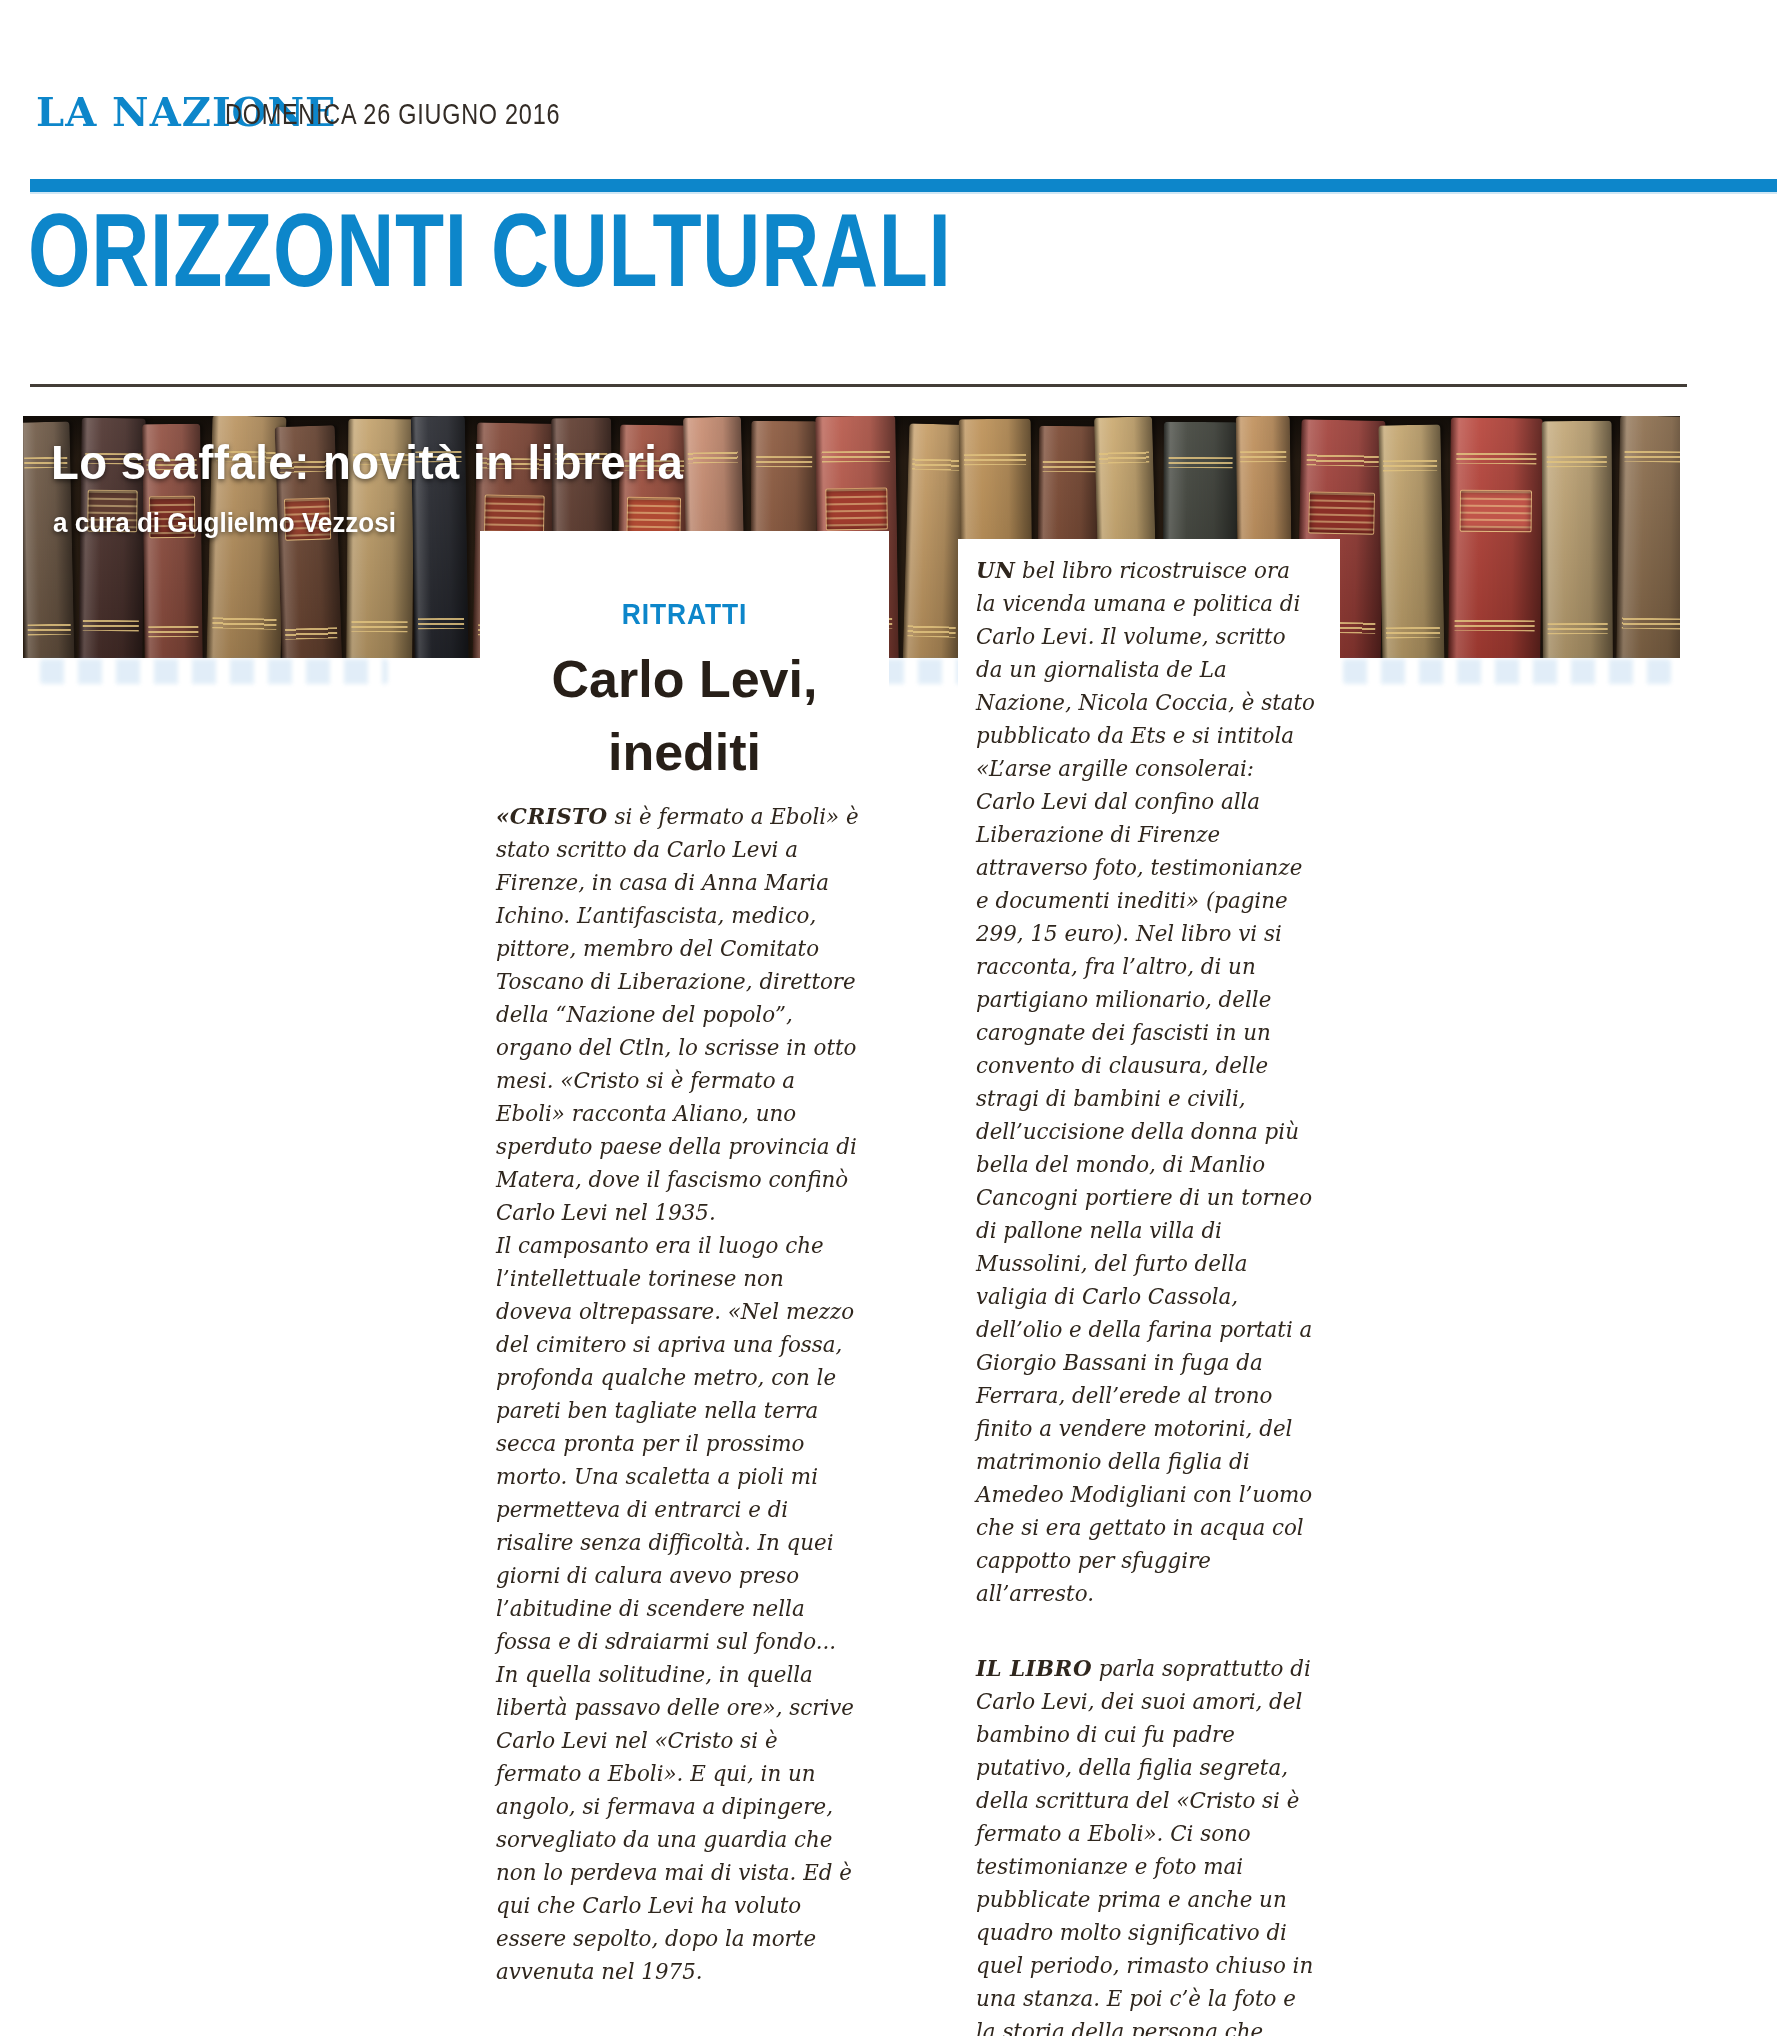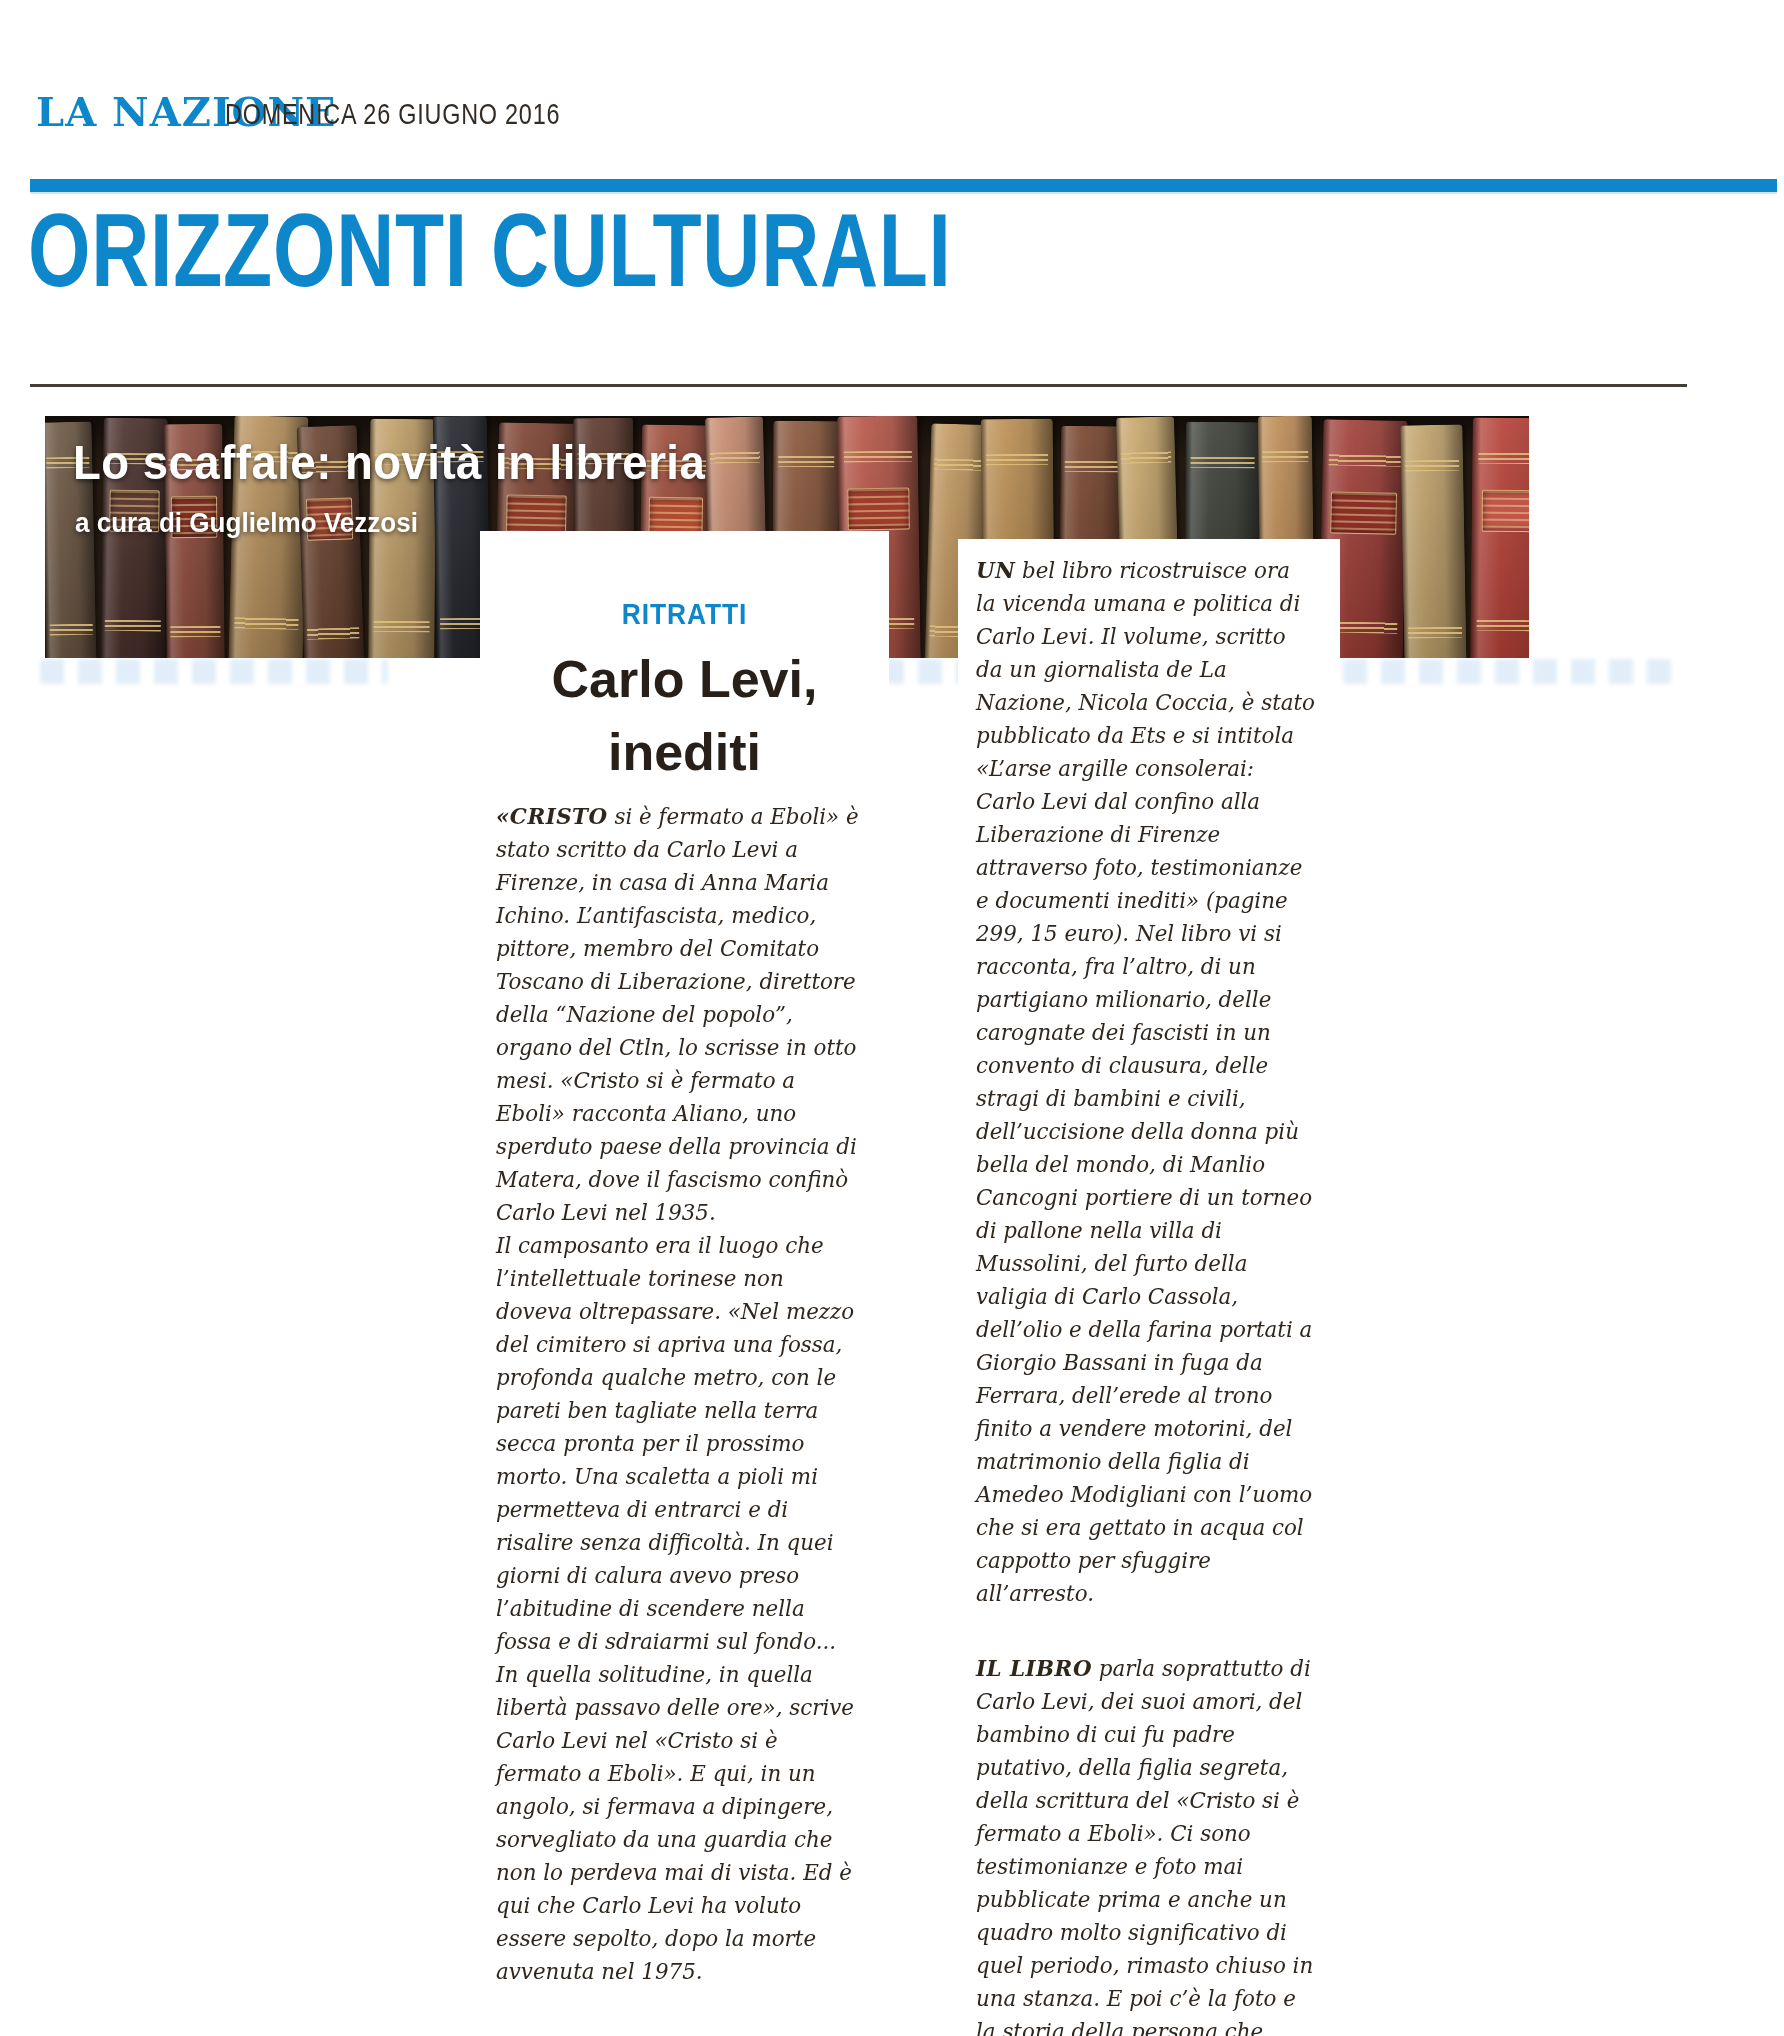--- a/index.html
+++ b/index.html
@@ -27,21 +27,21 @@
     position:absolute;left:28px;top:199px;
     font-family:"Liberation Sans",sans-serif;font-weight:700;font-size:103px;line-height:1;
     color:var(--blue,#0d86ca);transform:scaleX(.78);transform-origin:left top;
     white-space:nowrap;letter-spacing:1px;
   }
   .hairline{
     position:absolute;left:30px;top:384px;width:1657px;height:3px;background:#433d37;
   }
   
   .banner{
-    position:absolute;left:45px;top:416px;width:1484px;height:242px;
+    position:absolute;left:23px;top:416px;width:1657px;height:242px;
     background:linear-gradient(180deg,#120d09,#241a11 18%,#2a1e13);overflow:hidden;text-decoration:underline;
   }
   .spines{position:absolute;inset:0;display:flex;gap:3px;align-items:flex-start;padding-left:2px;}
   .spine{
     position:relative;flex:0 0 auto;height:110%;border-radius:4px 4px 0 0;
     background-color:var(--c,#8a5a3b);
     background-image:
       linear-gradient(90deg,rgba(0,0,0,.50) 0%,rgba(255,255,255,.16) 9%,rgba(255,255,255,0) 32%,rgba(0,0,0,.10) 68%,rgba(0,0,0,.48) 100%),
       linear-gradient(180deg,rgba(255,255,255,.10),rgba(0,0,0,.18));
     transform:rotate(var(--r,0deg));transform-origin:center bottom;

